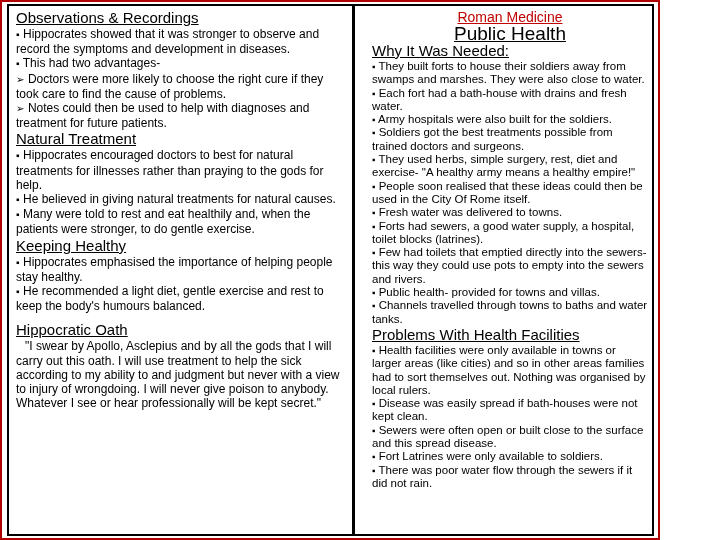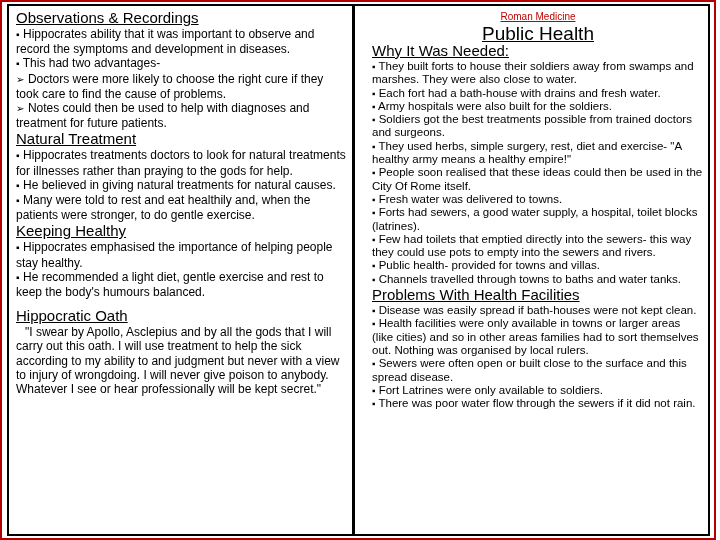--- a/index.html
+++ b/index.html
@@ -4,21 +4,21 @@
 <style>
   html, body {
     margin: 0;
     padding: 0;
     background: #ffffff;
     font-family: "Liberation Sans", sans-serif;
     -webkit-font-smoothing: none;
   }
   .viewport {
     position: relative;
-    width: 716px;
+    width: 660px;
     height: 540px;
     background: #ffffff;
     overflow: hidden;
   }
   .red-frame {
     position: absolute;
     inset: 0;
     border: 2px solid #b20000;
     pointer-events: none;
     z-index: 10;
@@ -53,21 +53,21 @@
   .heading {
     font-size: 15px;
     line-height: 18px;
     text-decoration: underline;
     white-space: nowrap;
   }
   .heading.gap-before {
     margin-top: 8px;
   }
   .slide-title {
-    font-size: 10px;
+    font-size: 14px;
     line-height: 16.5px;
     text-align: center;
     text-decoration: underline;
   }
   .slide-subtitle {
     font-size: 19px;
     line-height: 16.5px;
     text-align: center;
     text-decoration: underline;
     color: #000000;
@@ -80,26 +80,26 @@
   }
 </style>
 </head>
 <body>
 
 <div class="viewport">
   <div class="red-frame"></div>
   <div class="content-box">
     <div class="pane left-pane" id="left-pane">
         <div class="heading">Observations &amp; Recordings</div>
-        <div class="item"><span class="marker">▪</span><span> Hippocrates ability that it was important to observe and record the symptoms and development in diseases.</span></div>
+        <div class="item"><span class="marker">▪</span><span> Hippocrates showed that it was stronger to observe and record the symptoms and development in diseases.</span></div>
         <div class="item"><span class="marker">▪</span><span> This had two advantages-</span></div>
         <div class="item"><span class="marker">➢</span><span> Doctors were more likely to choose the right cure if they took care to find the cause of problems.</span></div>
         <div class="item"><span class="marker">➢</span><span> Notes could then be used to help with diagnoses and treatment for future patients.</span></div>
         <div class="heading">Natural Treatment</div>
-        <div class="item"><span class="marker">▪</span><span> Hippocrates treatments doctors to look for natural treatments for illnesses rather than praying to the gods for help.</span></div>
+        <div class="item"><span class="marker">▪</span><span> Hippocrates encouraged doctors to best for natural treatments for illnesses rather than praying to the gods for help.</span></div>
         <div class="item"><span class="marker">▪</span><span> He believed in giving natural treatments for natural causes.</span></div>
         <div class="item"><span class="marker">▪</span><span> Many were told to rest and eat healthily and, when the patients were stronger, to do gentle exercise.</span></div>
         <div class="heading">Keeping Healthy</div>
         <div class="item"><span class="marker">▪</span><span> Hippocrates emphasised the importance of helping people stay healthy.</span></div>
         <div class="item"><span class="marker">▪</span><span> He recommended a light diet, gentle exercise and rest to keep the body's humours balanced.</span></div>
         <div class="heading gap-before">Hippocratic Oath</div>
         <div class="quote">"I swear by Apollo, Asclepius and by all the gods that I will carry out this oath. I will use treatment to help the sick according to my ability to and judgment but never with a view to injury of wrongdoing. I will never give poison to anybody. Whatever I see or hear professionally will be kept secret."</div>
       </div>
     <div class="pane right-pane" id="right-pane">
       <div class="slide-title" id="right-title" style="color: rgb(192, 0, 0);">Roman Medicine</div>
@@ -110,20 +110,20 @@
         <div class="item"><span class="marker">▪</span><span> Army hospitals were also built for the soldiers.</span></div>
         <div class="item"><span class="marker">▪</span><span> Soldiers got the best treatments possible from trained doctors and surgeons.</span></div>
         <div class="item"><span class="marker">▪</span><span> They used herbs, simple surgery, rest, diet and exercise- "A healthy army means a healthy empire!"</span></div>
         <div class="item"><span class="marker">▪</span><span> People soon realised that these ideas could then be used in the City Of Rome itself.</span></div>
         <div class="item"><span class="marker">▪</span><span> Fresh water was delivered to towns.</span></div>
         <div class="item"><span class="marker">▪</span><span> Forts had sewers, a good water supply, a hospital, toilet blocks (latrines).</span></div>
         <div class="item"><span class="marker">▪</span><span> Few had toilets that emptied directly into the sewers- this way they could use pots to empty into the sewers and rivers.</span></div>
         <div class="item"><span class="marker">▪</span><span> Public health- provided for towns and villas.</span></div>
         <div class="item"><span class="marker">▪</span><span> Channels travelled through towns to baths and water tanks.</span></div>
         <div class="heading">Problems With Health Facilities</div>
+        <div class="item"><span class="marker">▪</span><span> Health facilities were only available  in towns or larger areas (like cities) and so in other areas families had to sort themselves out. Nothing was organised by local rulers.</span></div>
         <div class="item"><span class="marker">▪</span><span> Disease was easily spread if bath-houses were not kept clean.</span></div>
-        <div class="item"><span class="marker">▪</span><span> Health facilities were only available  in towns or larger areas (like cities) and so in other areas families had to sort themselves out. Nothing was organised by local rulers.</span></div>
         <div class="item"><span class="marker">▪</span><span> Sewers were often open or built close to the surface and this spread disease.</span></div>
         <div class="item"><span class="marker">▪</span><span> Fort Latrines were only available to soldiers.</span></div>
         <div class="item"><span class="marker">▪</span><span> There was poor water flow through the sewers if it did not rain.</span></div>
       </div>
   </div>
 </div>
 
 </body></html>

